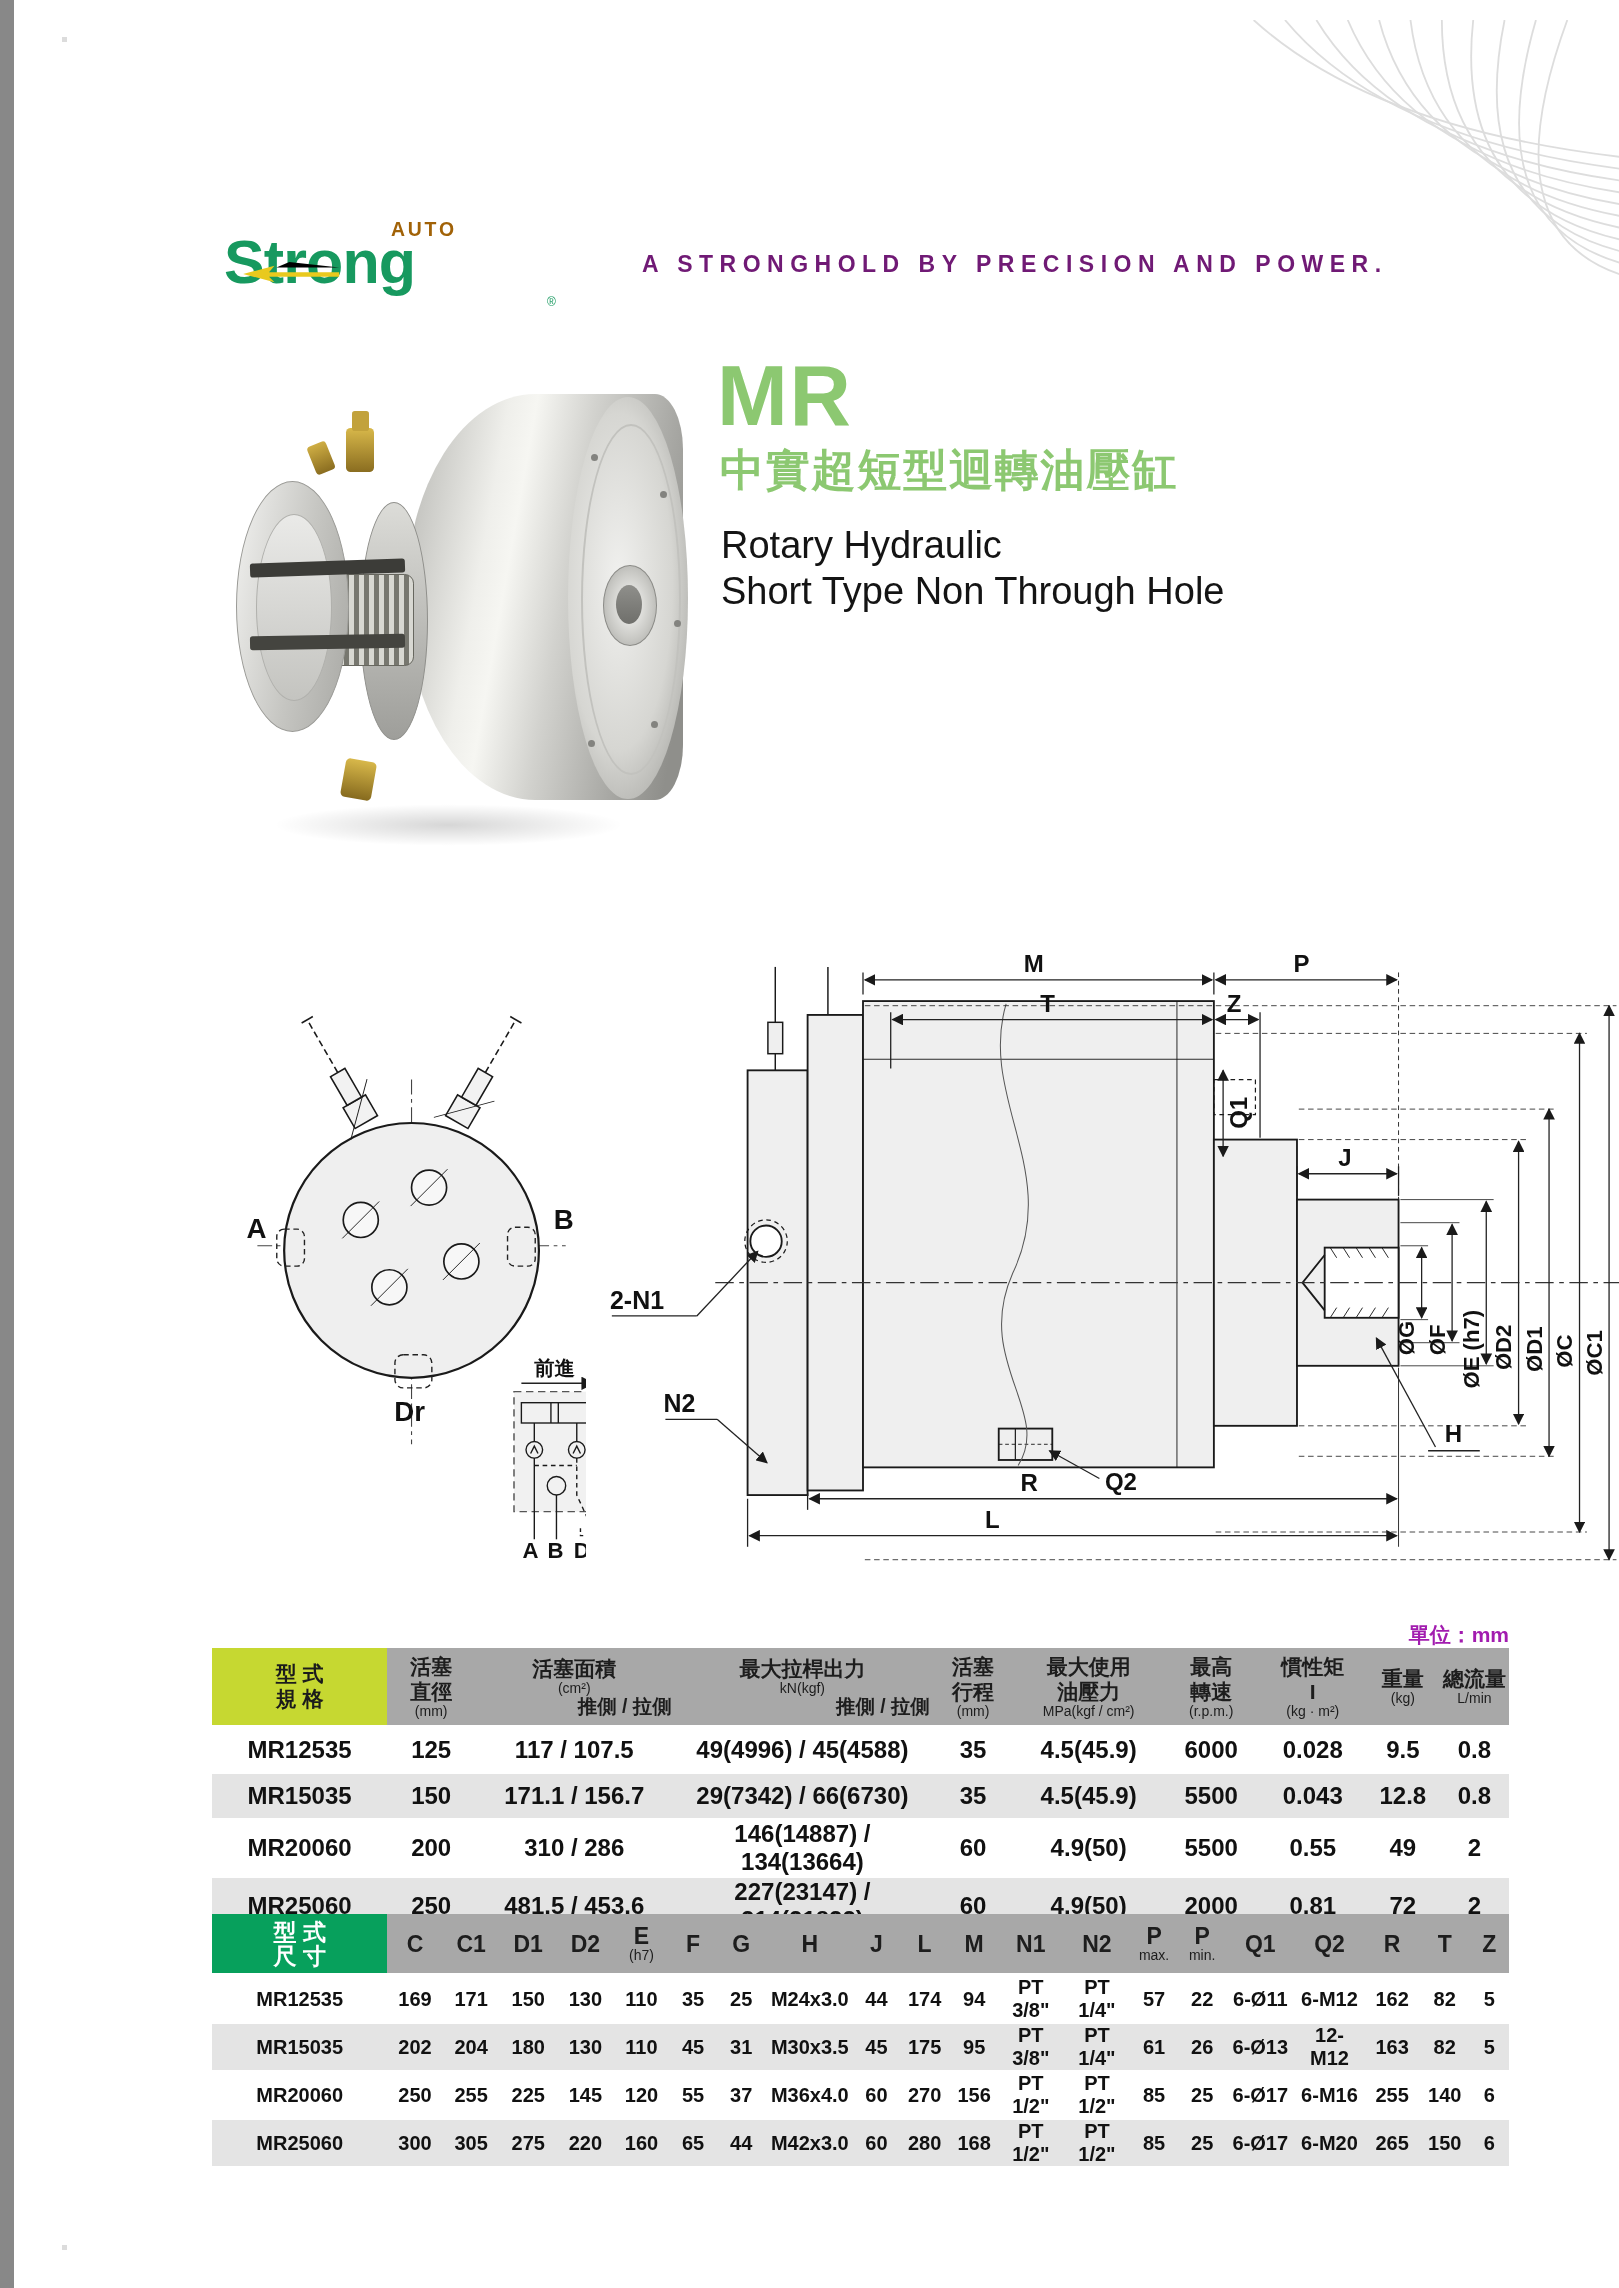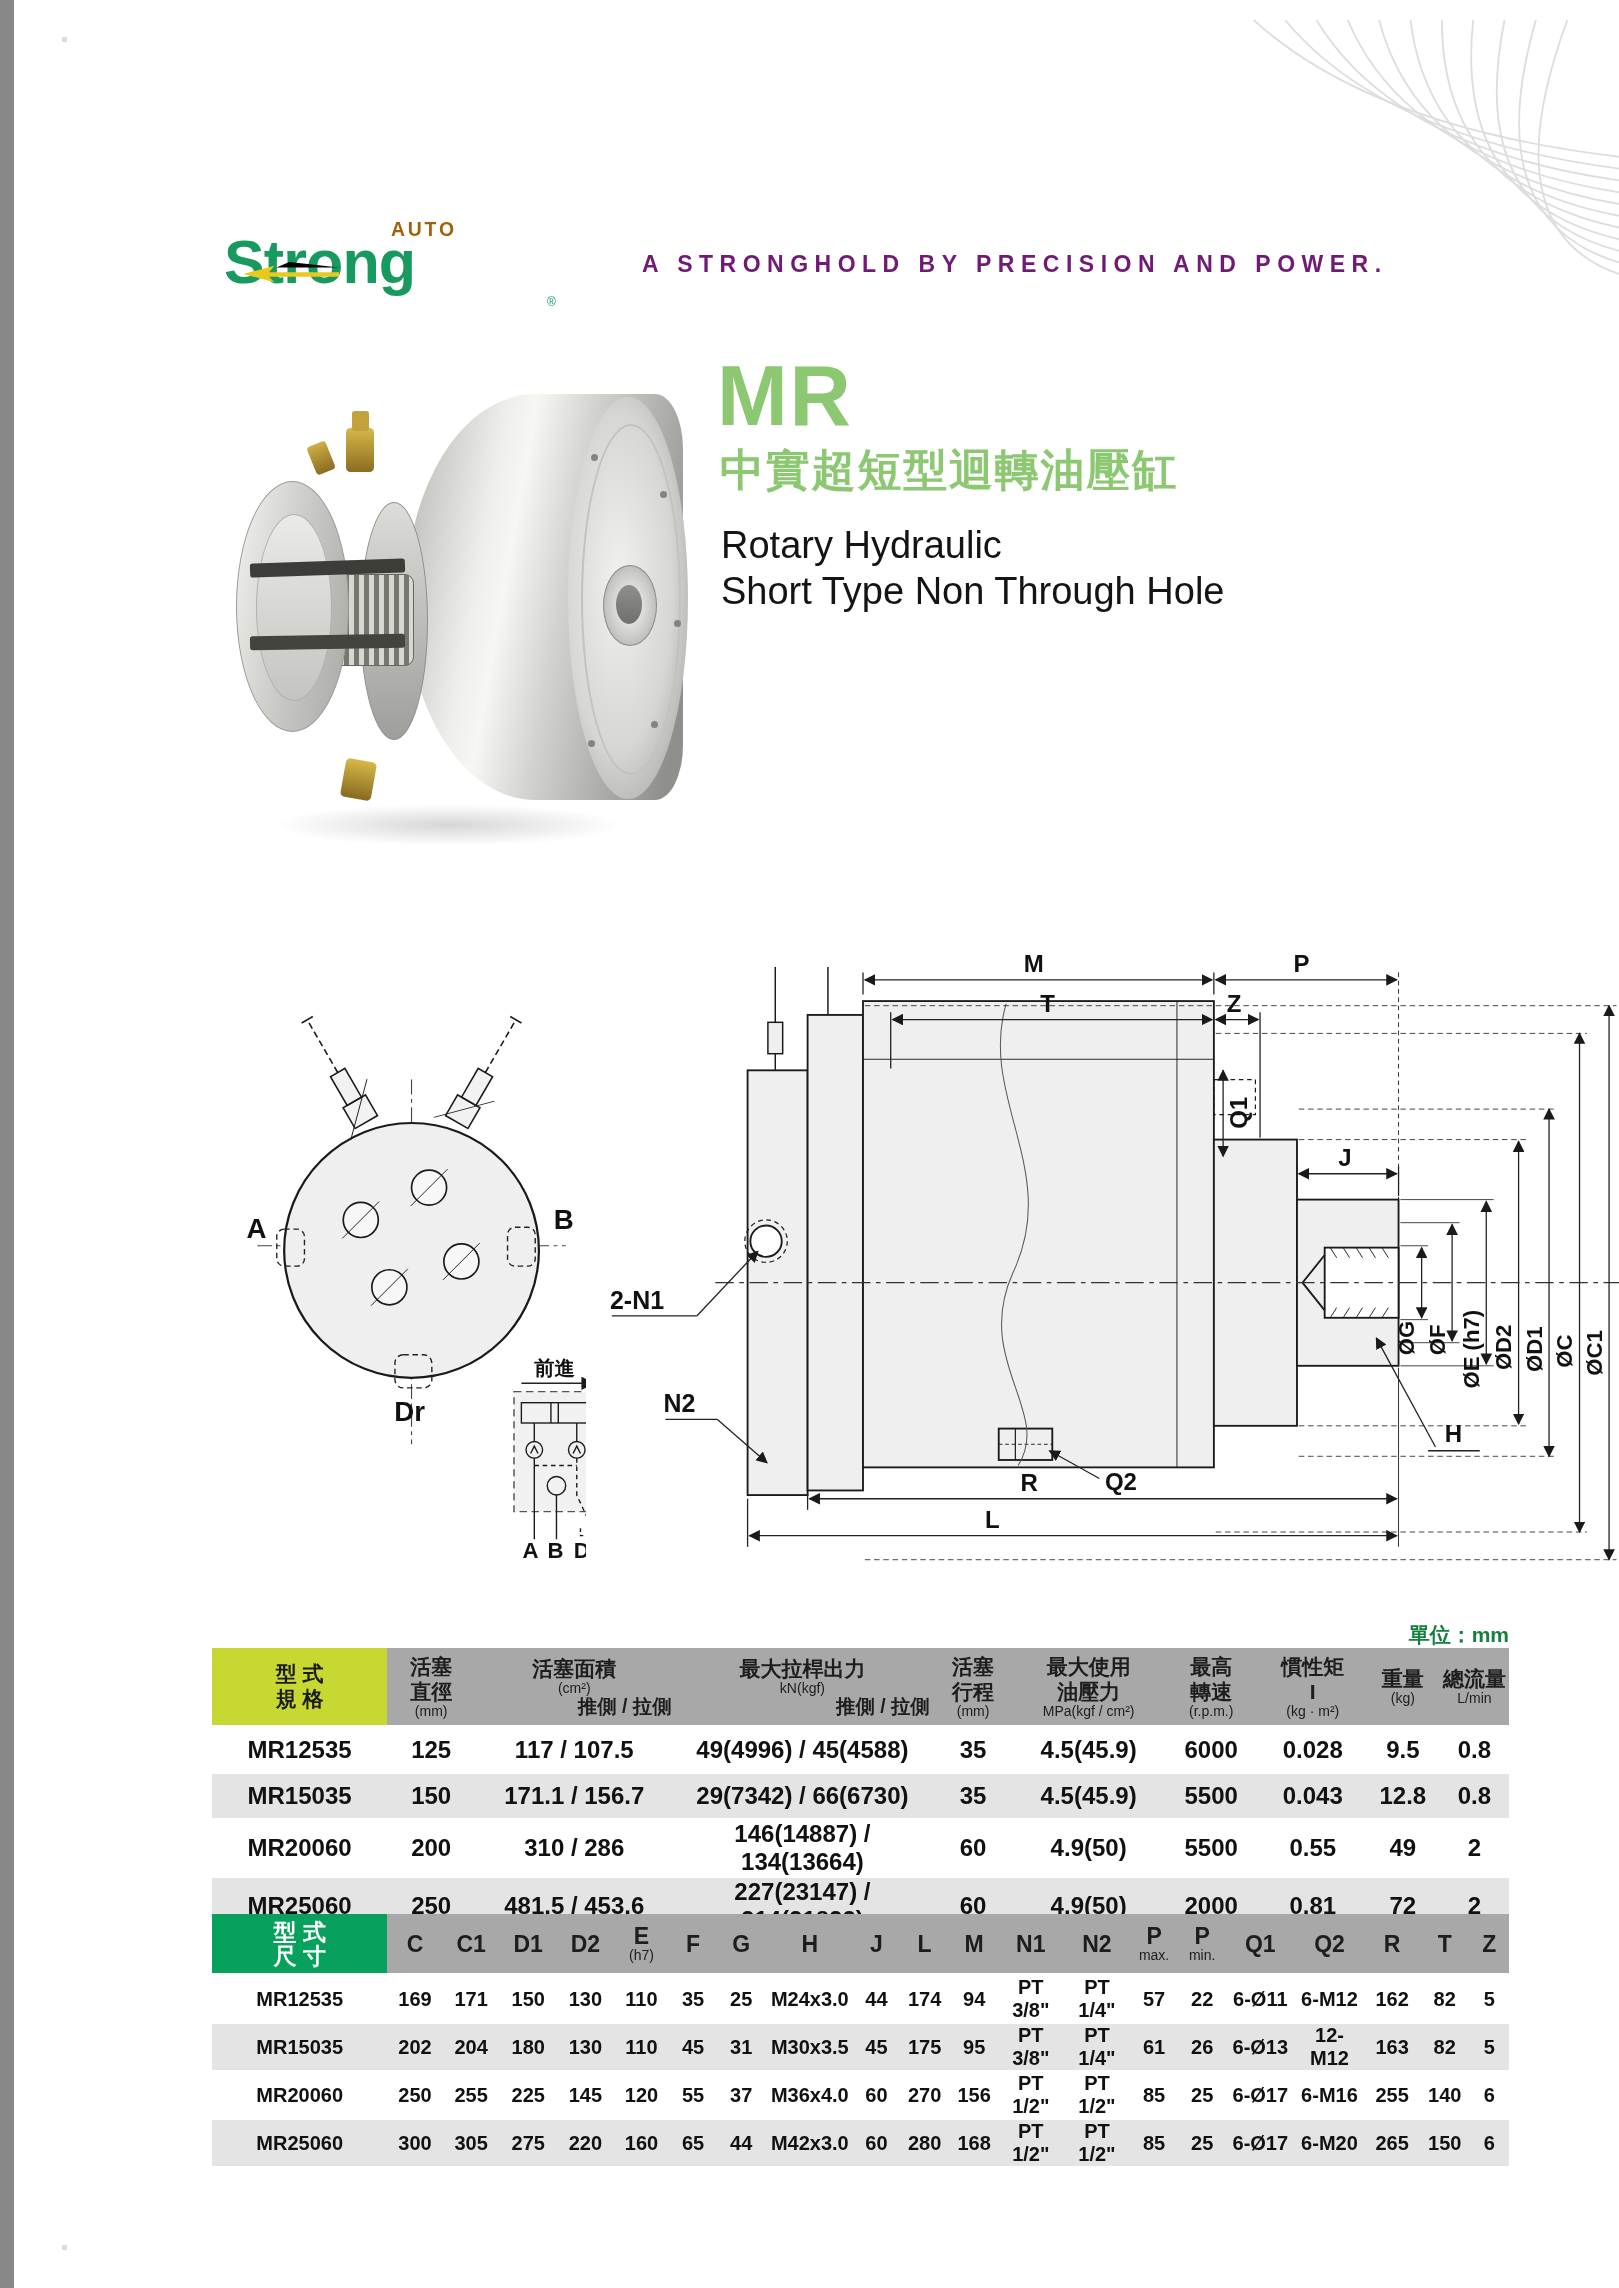--- a/index.html
+++ b/index.html
@@ -64,21 +64,21 @@
   .dim thead th.first{background:#07a05c;color:#ffffff;}
   .h-label{font-size:21px;font-weight:700;line-height:25px;}
   .dim .h-label{font-size:23px;font-weight:600;line-height:24px;}
   .h-unit{font-size:14px;font-weight:400;line-height:15.7px;}
   .h-sub{font-size:19.4px;font-weight:700;line-height:21px;text-align:right;}
   tbody td{height:44px;font-size:24px;font-weight:600;background:#ffffff;border-bottom:2.8px solid #fff;padding:0 1.8px;}
   .dim tbody td{height:41px;font-size:20px;}
   tbody tr:nth-child(even) td{background:#e4e4e4;}
   td.model{font-weight:700;}
   .unit-note{position:absolute;left:1292px;top:1621px;width:203px;text-align:right;
-     font-size:21px;font-weight:600;color:#15803d;}
+     font-size:21px;font-weight:600;color:#a21caf;}
 
   svg text{font-family:"Liberation Sans","DejaVu Sans",sans-serif;}
 </style>
 </head>
 <body>
 
 <div class="page">
 
   <div class="mark" style="left:48px;top:37px;"></div>
   <div class="mark" style="left:48px;top:2245px;"></div>

